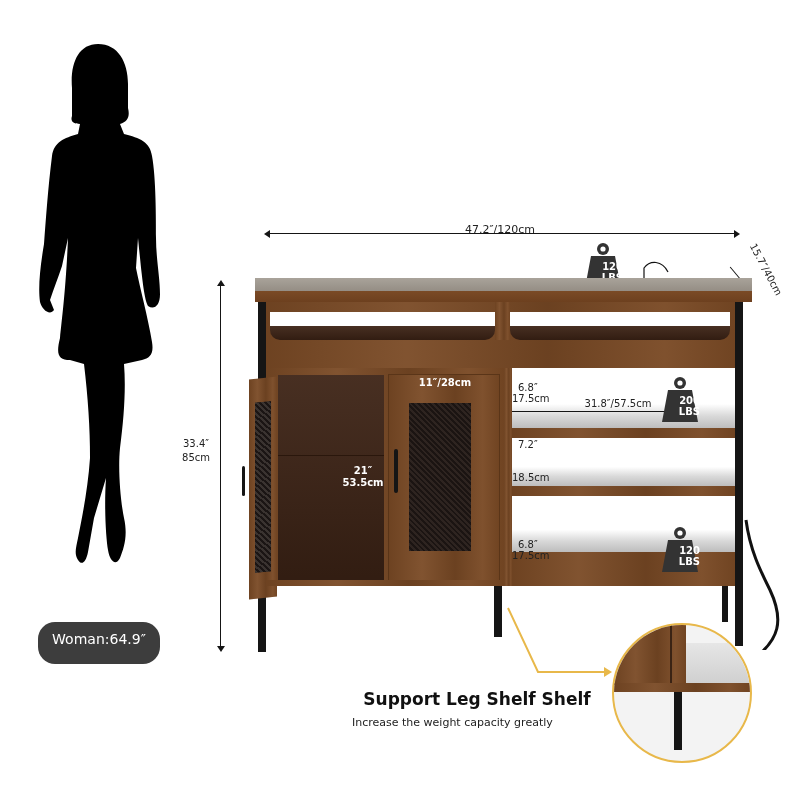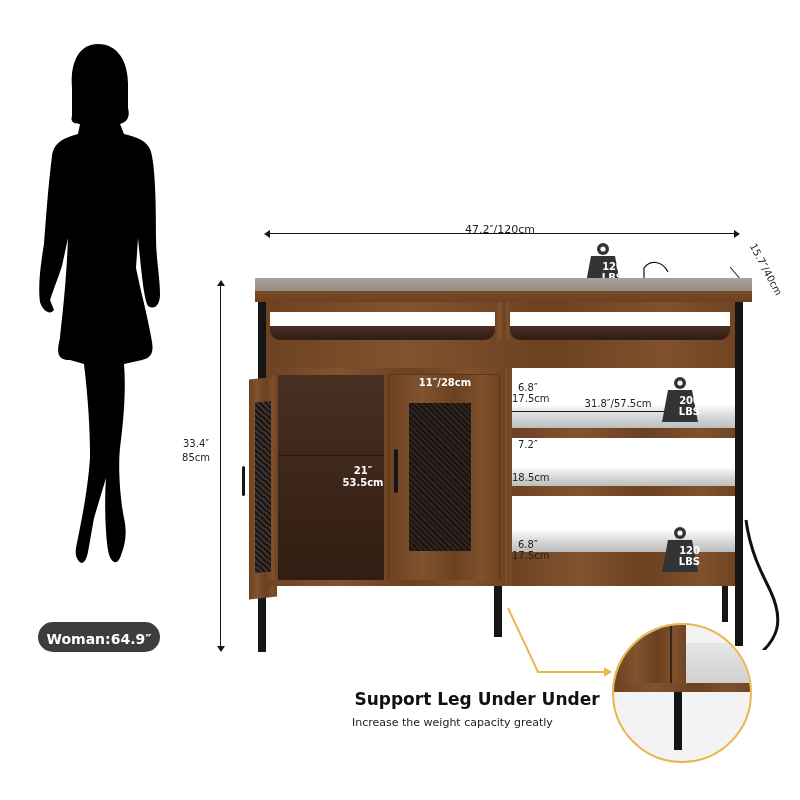--- a/index.html
+++ b/index.html
@@ -6,21 +6,21 @@
   body{width:800px;height:800px;position:relative;overflow:hidden;font-family:"DejaVu Sans","Liberation Sans",sans-serif;color:#222;}
   .abs{position:absolute;}
   .dim{font-size:10px;line-height:11px;color:#222;text-align:center;white-space:nowrap;}
   .dim-left{text-align:right;}
   .weight{position:absolute;width:40px;height:48px;}
   .weight .w-label{position:absolute;left:0;right:0;top:19px;color:#fff;font-size:10px;line-height:11px;text-align:right;font-weight:bold;}
   .wood{background:#7a4a25;background-image:linear-gradient(90deg,rgba(0,0,0,.10),rgba(255,255,255,.05) 30%,rgba(0,0,0,.12) 60%,rgba(255,255,255,.04) 85%,rgba(0,0,0,.08));}
   .darkwood{background:#3e2416;background-image:linear-gradient(180deg,rgba(255,255,255,.05),rgba(0,0,0,.2));}
   .metal{background:#151515;}
   .shelf-bg{background:linear-gradient(180deg,#fff 0%,#fff 60%,#d9d9d9 80%,#bdbdbd 100%);}
-  .badge{position:absolute;left:38px;top:622px;width:122px;height:30px;border-radius:17px;background:#3d3d3d;color:#fff;font-size:14px;line-height:34px;text-align:center;font-weight:bold;}
+  .badge{position:absolute;left:38px;top:622px;width:122px;height:42px;border-radius:17px;background:#3d3d3d;color:#fff;font-size:14px;line-height:34px;text-align:center;}
   .callout-title{position:absolute;left:352px;top:689px;width:250px;font-size:17px;font-weight:bold;color:#111;text-align:center;}
   .callout-sub{position:absolute;left:352px;top:716px;width:250px;font-size:11px;color:#222;text-align:left;}
   .zoom-circle{position:absolute;left:612px;top:623px;width:136px;height:136px;border-radius:50%;border:2px solid #e8b84a;overflow:hidden;background:#f3f3f3;}
 </style>
 </head>
 <body>
 
 <svg class="abs" style="left:20px;top:38px;" width="160" height="560" viewBox="0 0 160 560">
   <path fill="#000" d="M78 6 C58 6 50 26 52 50 L52 78 C50 84 54 86 60 86 L58 96 C44 100 34 104 32 118 C28 150 26 180 24 206 C20 230 18 250 20 264 C22 272 30 278 34 272 L30 262 C34 250 38 240 42 228 L48 200 C46 250 42 280 40 300 C36 316 38 322 50 322 L64 326 C68 360 70 390 70 420 C68 450 62 480 58 500 C56 510 54 516 58 522 C62 528 66 524 68 514 L74 480 L86 440 C84 470 86 500 88 512 C90 524 96 528 100 520 C104 510 108 498 104 480 C100 460 98 430 100 410 C104 380 106 350 104 326 L122 322 C130 320 134 316 132 304 C128 280 120 250 116 230 L118 200 C122 240 124 260 128 268 C134 272 140 268 140 256 C140 240 136 220 136 200 C136 180 136 140 132 118 C130 104 120 100 104 96 L100 86 C108 84 110 78 108 70 L108 46 C108 24 98 6 78 6 Z"></path>
 </svg>
@@ -122,21 +122,21 @@
       <circle cx="20" cy="7" r="2.6" fill="#fff"></circle>
       <path d="M8 14 L32 14 L38 46 L2 46 Z" fill="#333"></path>
     </svg>
   <div class="w-label"><span>120</span><br><span>LBS</span></div>
 </div>
 
 <svg class="abs" style="left:500px;top:600px;" width="120" height="80" viewBox="0 0 120 80">
     <path d="M8 8 L38 72 L108 72" stroke="#e8b84a" stroke-width="2" fill="none"></path>
     <path d="M104 67 L112 72 L104 77 Z" fill="#e8b84a"></path>
   </svg>
-<div class="callout-title">Support Leg Under Under</div>
+<div class="callout-title">Support Leg Shelf Shelf</div>
 <div class="callout-sub">Increase the weight capacity greatly</div>
 
 <div class="zoom-circle">
   <div class="abs wood" style="left:0;top:0;width:72px;height:60px;"></div>
   <div class="abs" style="left:56px;top:0;width:2px;height:58px;background:#3a2314;"></div>
   <div class="abs" style="left:72px;top:18px;width:64px;height:42px;background:linear-gradient(180deg,#e6e6e6,#cfcfcf);"></div>
   <div class="abs wood" style="left:0;top:58px;width:136px;height:9px;"></div>
   <div class="abs metal" style="left:60px;top:67px;width:8px;height:58px;"></div>
 </div>
 

